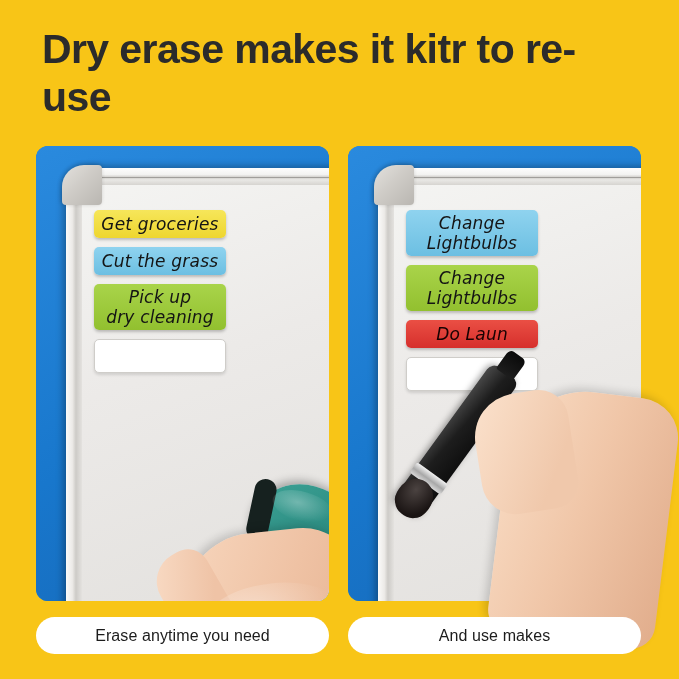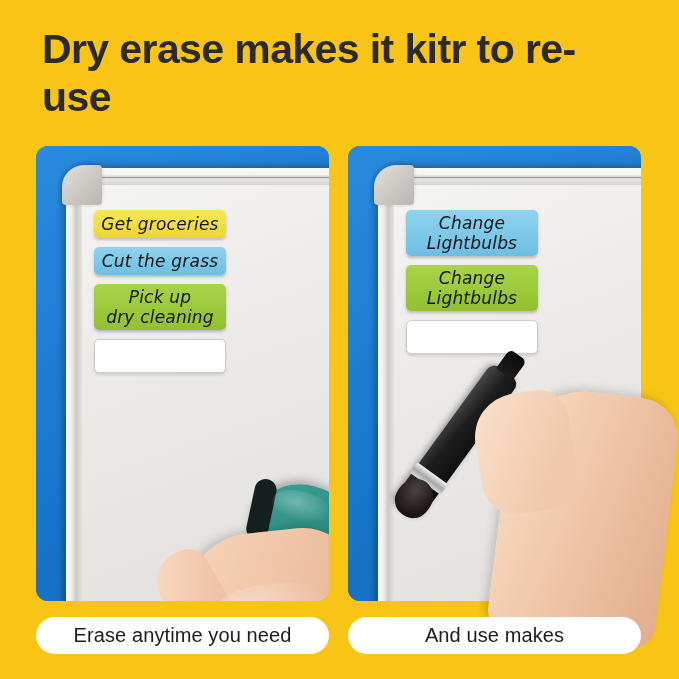--- a/index.html
+++ b/index.html
@@ -167,21 +167,21 @@
     position:absolute;left:-1px;bottom:-4px;width:36px;height:40px;
     background:radial-gradient(ellipse at 40% 30%,#4b4341,#191312 70%);
     border-radius:50% 50% 46% 46%;
   }
 
   
   .caption{
     position:absolute;bottom:25px;height:37px;
     background:#ffffff;border-radius:19px;
     display:flex;align-items:center;justify-content:center;
-    color:#1c1c1c;font-size:20px;letter-spacing:0.1px;
+    color:#1c1c1c;font-size:16px;letter-spacing:0.1px;
   }
   .caption.left{left:36px;width:293px;}
   .caption.right{left:348px;width:293px;}
 </style>
 </head>
 <body>
 
 <div class="stage">
 
   <div class="headline">Dry erase makes it kitr to re-use</div>
@@ -223,20 +223,23 @@
       <div class="railL"></div>
       <div class="corner"></div>
     </div>
     <div class="notes" id="notes-right">
         <div class="note blue">
           <span>Change<br>Lightbulbs</span>
         </div>
         <div class="note green">
           <span>Change<br>Lightbulbs</span>
         </div>
+        <div class="note red">
+          <span>Do Laun</span>
+        </div>
         <div class="note white">
           <span>&nbsp;</span>
         </div>
       </div>
   </div>
 
   <div class="marker">
     <div class="tip"></div>
     <div class="band"></div>
     <div class="cap"></div>

